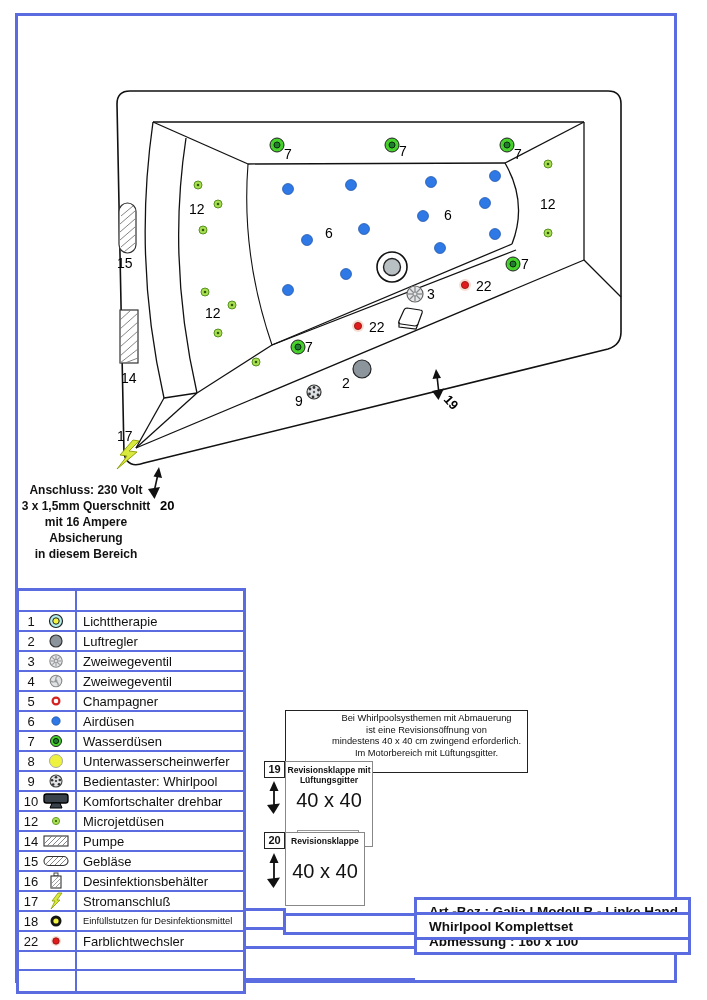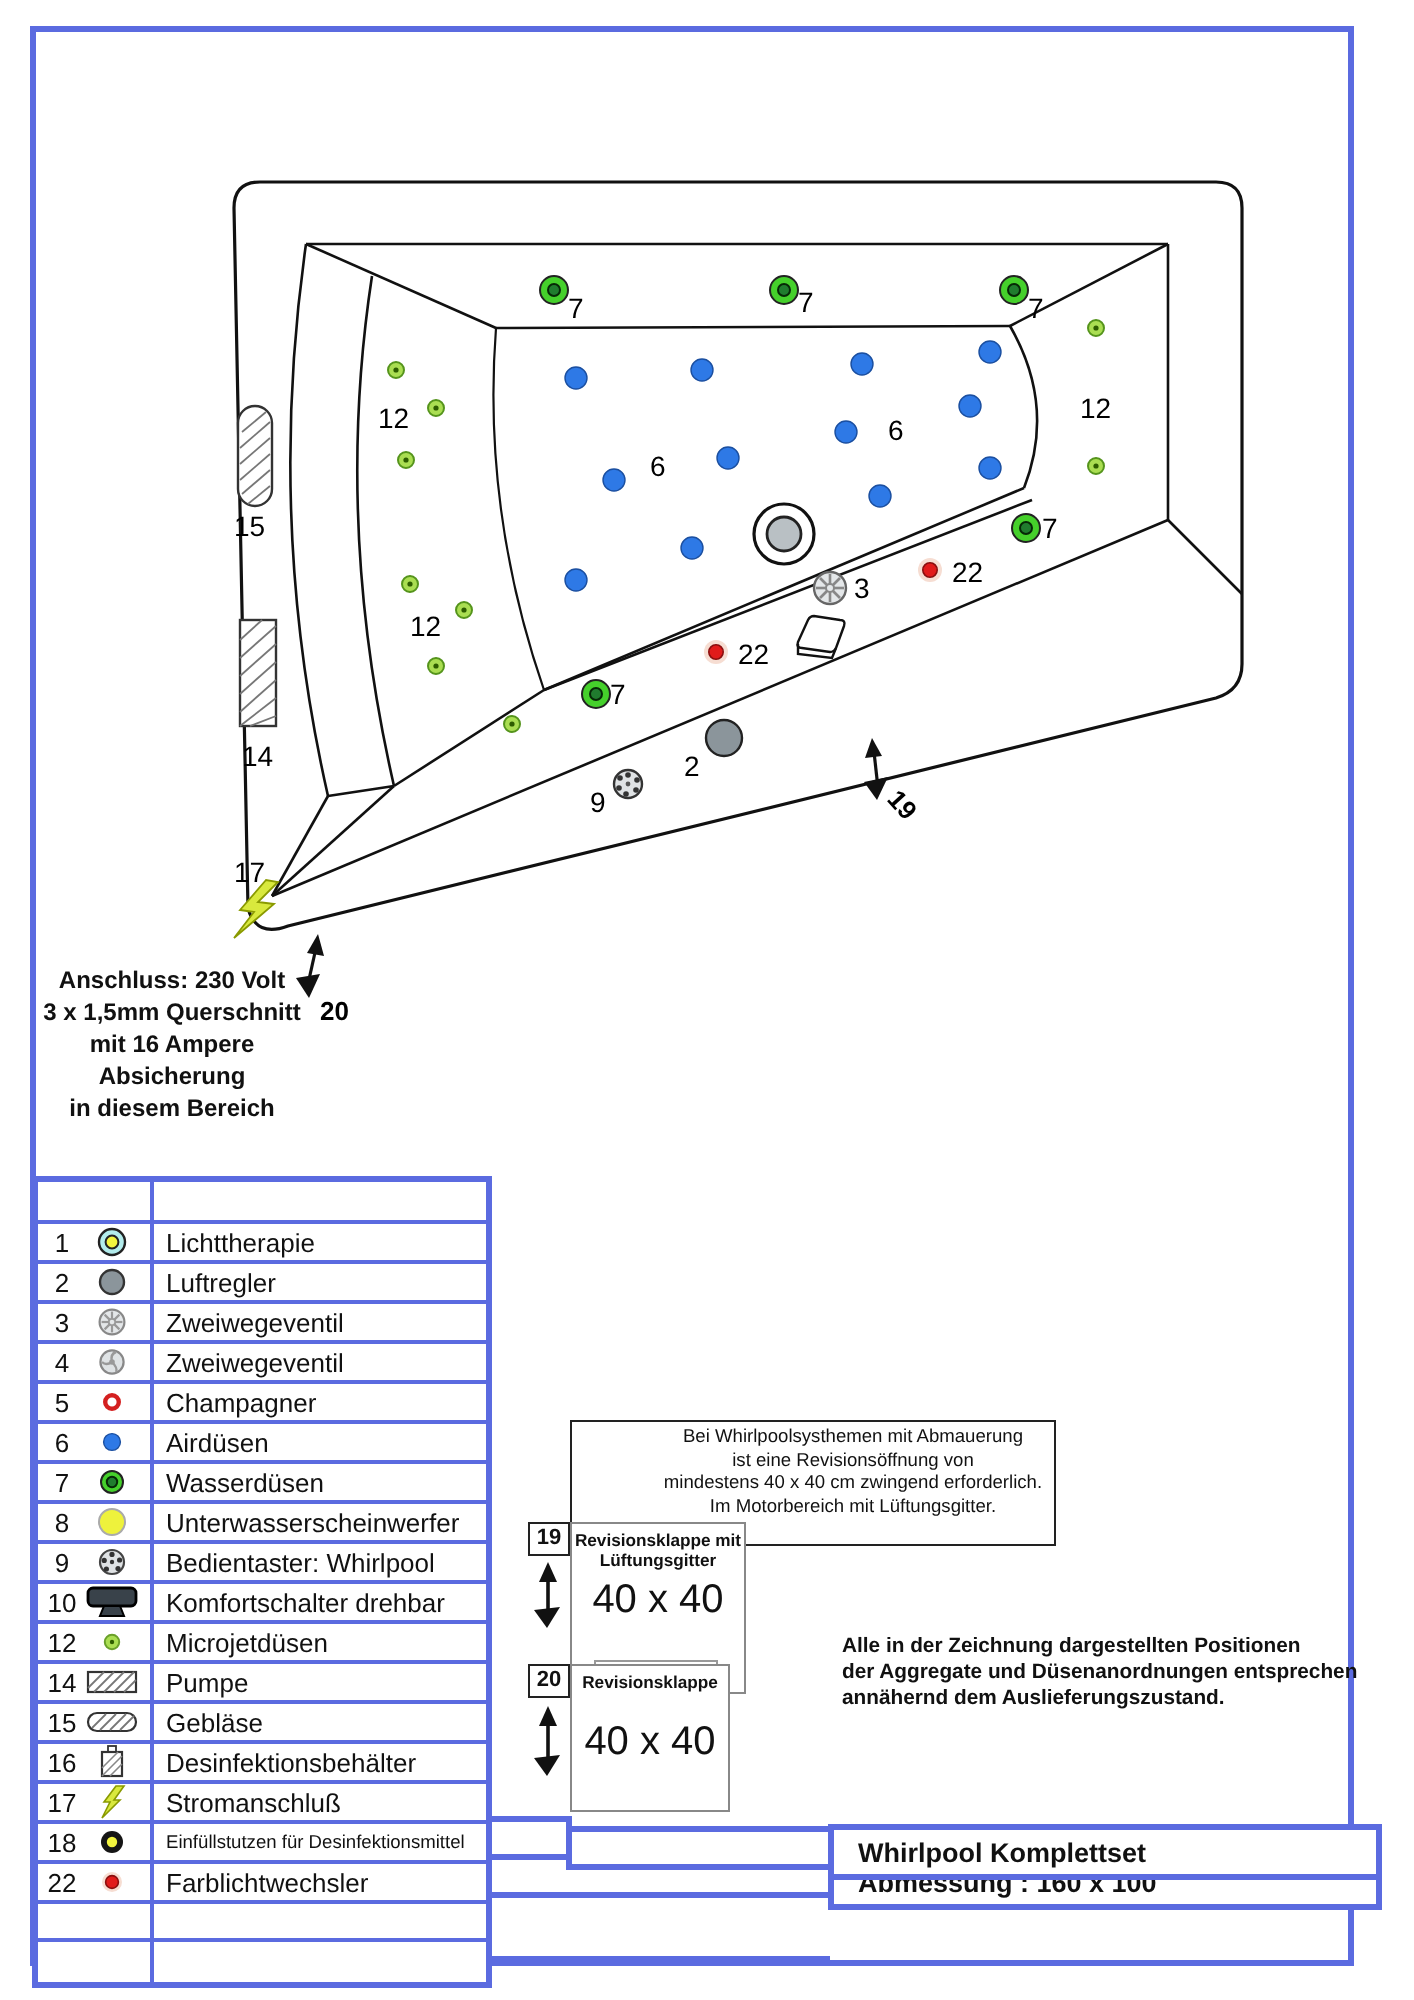--- a/index.html
+++ b/index.html
@@ -549,30 +549,26 @@
   <div class="abs revbox" style="left:285px;top:832px;width:80px;height:74px;">
     <div class="revtitle">Revisionsklappe</div>
     <div class="revsize" style="margin-top:14px;">40 x 40</div>
   </div>
   <svg class="abs" style="left:263px;top:852px;" width="22" height="36">
     <line x1="11" y1="9" x2="11" y2="29" stroke="#111" stroke-width="1.8"></line>
     <polygon points="11,1 6.5,11 15.5,11" fill="#111"></polygon>
     <polygon points="4,27 17,25.5 10.5,36" fill="#111"></polygon>
   </svg>
 
-  <div id="pos-note" class="abs">
-    <div>Alle in der Zeichnung dargestellten Positionen</div>
-    <div>der Aggregate und Düsenanordnungen entsprechen</div>
-    <div>annähernd dem Auslieferungszustand.</div>
-  </div>
 
   <div class="bline" style="left:245px;top:908px;width:40px;height:3px;"></div>
   <div class="bline" style="left:283px;top:908px;width:3px;height:27px;"></div>
   <div class="bline" style="left:283px;top:913px;width:132px;height:3px;"></div>
   <div class="bline" style="left:245px;top:927px;width:40px;height:3px;"></div>
   <div class="bline" style="left:283px;top:932px;width:132px;height:3px;"></div>
   <div class="bline" style="left:245px;top:946px;width:170px;height:3px;"></div>
   <div class="bline" style="left:245px;top:978px;width:170px;height:3px;"></div>
 
+  <div class="abs tb" style="top:897px;">Art.-Bez.: Galia I Modell B - Linke Hand</div>
   <div class="abs tb" style="top:927px;">Abmessung : 160 x 100</div>
   <div class="abs tb" style="top:912px;">Whirlpool Komplettset</div>
 
 </div>
 
 </body></html>

